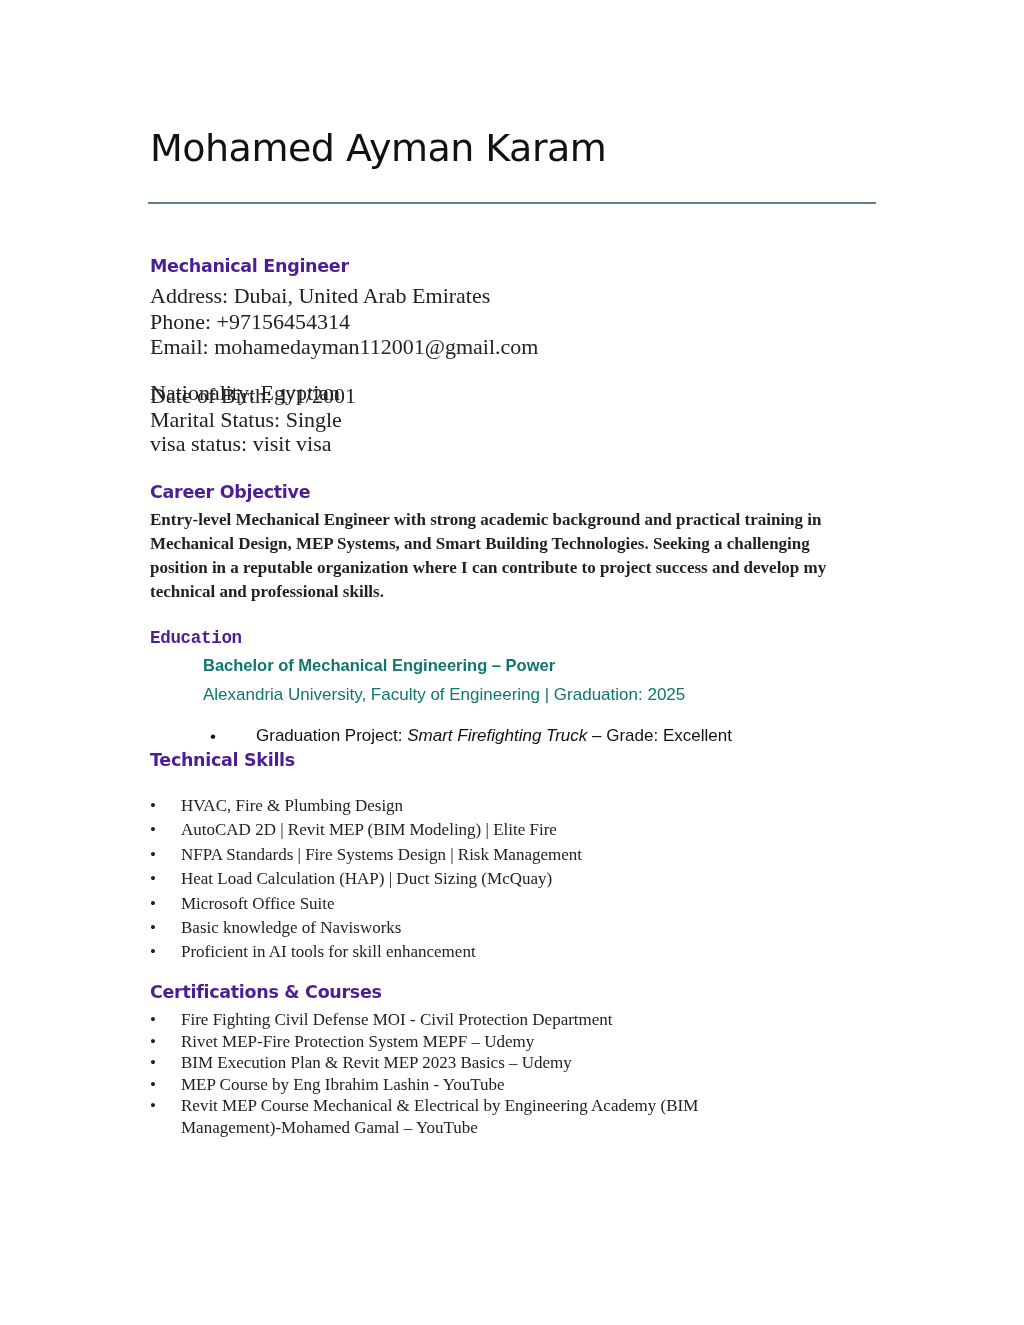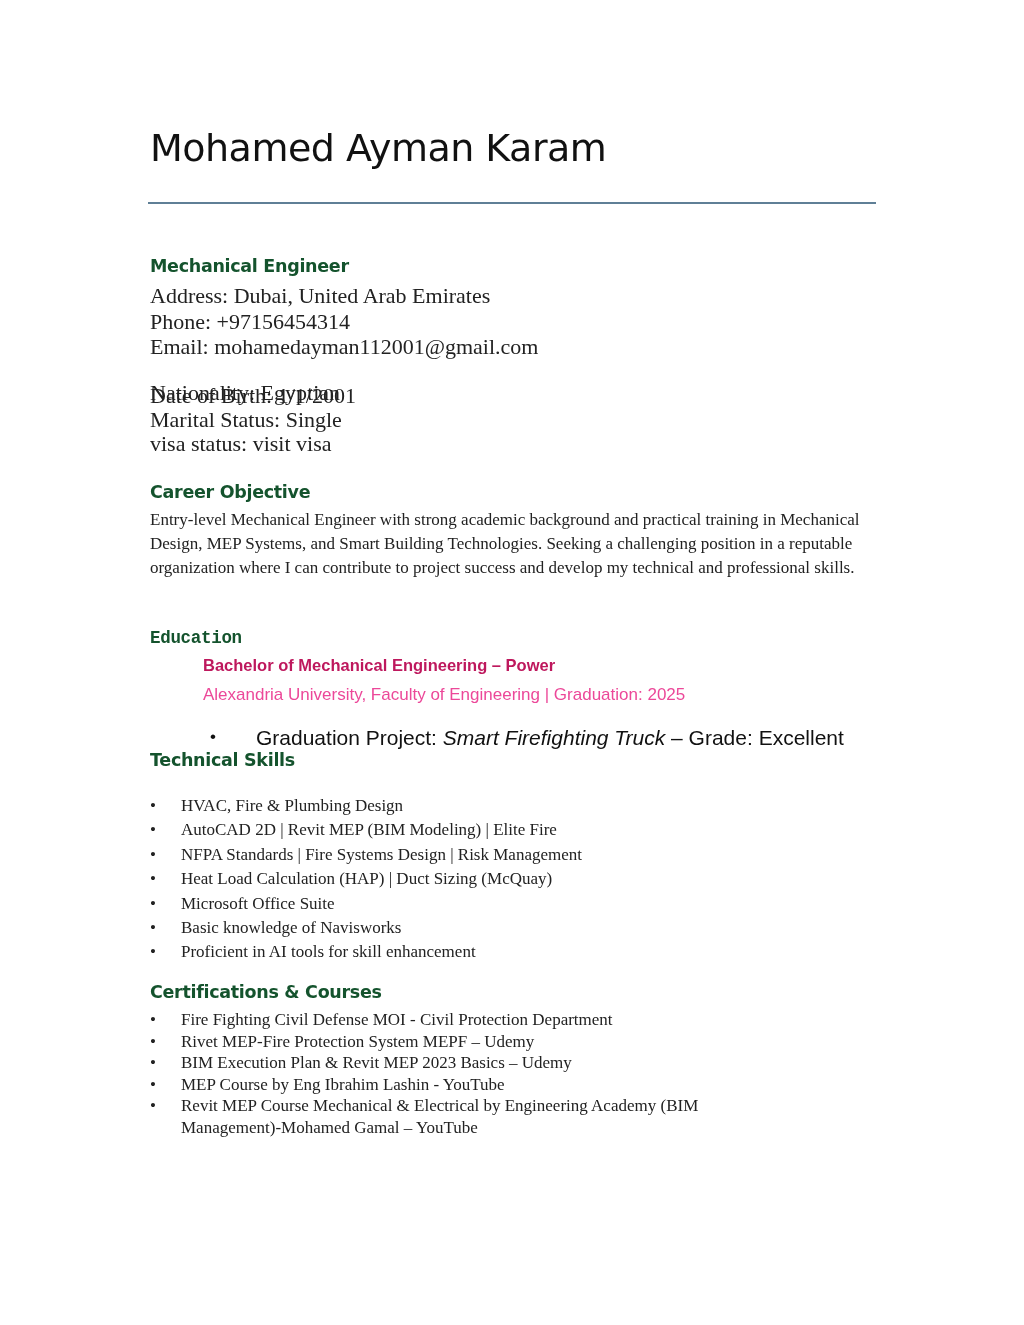--- a/index.html
+++ b/index.html
@@ -1,26 +1,26 @@
 <!DOCTYPE html>
 <html><head>
   <meta charset="utf-8">
   <style>
     html, body { margin: 0; padding: 0; background: #ffffff; }
     body { width: 1024px; height: 1325px; position: relative; overflow: hidden; color: #111; }
     .page { position: absolute; left: 0; top: 0; width: 1024px; height: 1325px; padding-left: 8px; }
     .name { position: absolute; left: 150px; top: 126px; font-family: "DejaVu Sans", sans-serif; font-size: 38px; letter-spacing: -0.5px; color: #111; margin: 0; font-weight: normal; }
     .rule { position: absolute; left: 148px; top: 202px; width: 728px; height: 2px; background: #5f7f96; }
-    .h2 { position: absolute; left: 150px; font-family: "DejaVu Sans", sans-serif; font-weight: bold; font-size: 17.5px; color: #14532d; margin: 0; letter-spacing: -0.3px; }
+    .h2 { position: absolute; left: 150px; font-family: "DejaVu Sans", sans-serif; font-weight: bold; font-size: 17.5px; color: #4c1d95; margin: 0; letter-spacing: -0.3px; }
     .serif-line { position: absolute; left: 150px; font-family: "Liberation Serif", serif; font-size: 22px; color: #222; white-space: nowrap; }
     .para { position: absolute; left: 150px; width: 720px; font-family: "Liberation Serif", serif; font-size: 17px; line-height: 24px; color: #222; }
-    .edu-degree { position: absolute; left: 203px; top: 656px; font-family: "Liberation Sans", sans-serif; font-weight: bold; font-size: 16.5px; color: #be185d; text-align: center; }
-    .edu-school { position: absolute; left: 203px; top: 685px; font-family: "Liberation Sans", sans-serif; font-size: 17px; color: #ec4899; }
+    .edu-degree { position: absolute; left: 203px; top: 656px; font-family: "Liberation Sans", sans-serif; font-weight: bold; font-size: 16.5px; color: #0f766e; text-align: center; }
+    .edu-school { position: absolute; left: 203px; top: 685px; font-family: "Liberation Sans", sans-serif; font-size: 17px; color: #0f766e; }
     .edu-bullet { position: absolute; left: 210px; top: 727px; font-family: "Liberation Sans", sans-serif; font-size: 17px; color: #111; }
-    .edu-bullet-text { position: absolute; left: 256px; top: 726px; font-family: "Liberation Sans", sans-serif; font-size: 21px; color: #111; white-space: nowrap; }
+    .edu-bullet-text { position: absolute; left: 256px; top: 726px; font-family: "Liberation Sans", sans-serif; font-size: 17px; color: #111; white-space: nowrap; }
     .edu-bullet-text i { font-style: italic; }
     ul.list { position: absolute; left: 150px; margin: 0; padding: 0; list-style: none; font-family: "Liberation Serif", serif; font-size: 17px; color: #222; }
     ul.list li { position: relative; padding-left: 31px; white-space: nowrap; }
     ul.list li .dot { position: absolute; left: 0; top: 0; }
     ul.skills li { height: 24.4px; line-height: 24.4px; }
     ul.certs li { height: 21.6px; line-height: 21.6px; }
     ul.certs li.wrap { white-space: normal; width: 600px; height: auto; }
   </style>
 </head>
 <body>
@@ -33,21 +33,21 @@
   <div class="h2" style="top:256px;">Mechanical Engineer</div>
   <div class="serif-line" style="top:283px;">Address: Dubai, United Arab Emirates</div>
   <div class="serif-line" style="top:309px;">Phone: +97156454314</div>
   <div class="serif-line" style="top:334px;">Email: mohamedayman112001@gmail.com</div>
   <div class="serif-line" style="top:380px;">Nationality: Egyptian</div>
   <div class="serif-line" style="top:383px;">Date of Birth: 1/1/2001</div>
   <div class="serif-line" style="top:407px;">Marital Status: Single</div>
   <div class="serif-line" style="top:431px;">visa status: visit visa</div>
 
   <div class="h2" style="top:482px;text-align:right;">Career Objective</div>
-  <div class="para" style="top:508px;">Entry-level Mechanical Engineer with strong academic background and practical training in Mechanical Design, MEP Systems, and Smart Building Technologies. Seeking a challenging position in a reputable organization where I can contribute to project success and develop my technical and professional skills.</div>
+  <div class="para" style="top:508px;font-weight:bold;">Entry-level Mechanical Engineer with strong academic background and practical training in Mechanical Design, MEP Systems, and Smart Building Technologies. Seeking a challenging position in a reputable organization where I can contribute to project success and develop my technical and professional skills.</div>
 
   <div class="h2" style="top:628px;font-family:Liberation Mono, monospace;">Education</div>
   <div class="edu-degree">Bachelor of Mechanical Engineering – Power</div>
   <div class="edu-school">Alexandria University, Faculty of Engineering | Graduation: 2025</div>
   <div class="edu-bullet">•</div>
   <div class="edu-bullet-text"><span>Graduation Project: </span><i>Smart Firefighting Truck</i><span> – Grade: Excellent</span></div>
 
   <div class="h2" style="top:750px;">Technical Skills</div>
   <ul class="list skills" style="top:794px;">
     <li><span class="dot">•</span><span>HVAC, Fire &amp; Plumbing Design</span></li>

